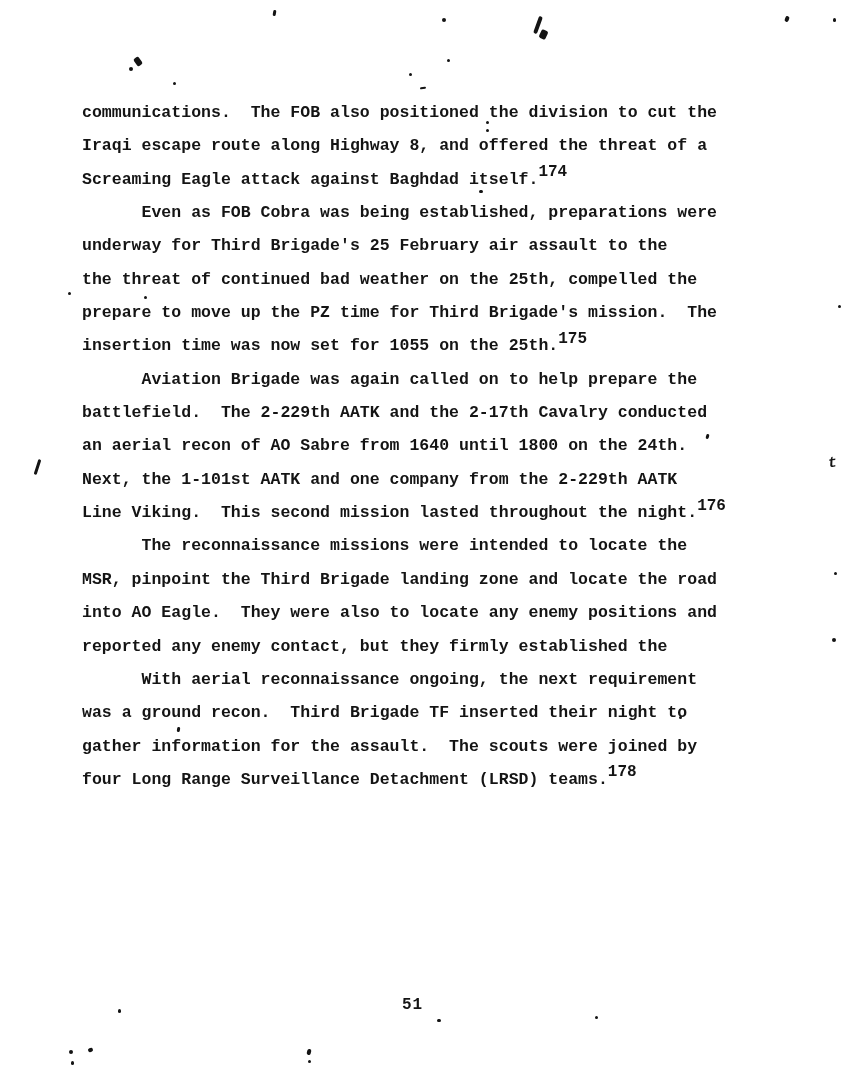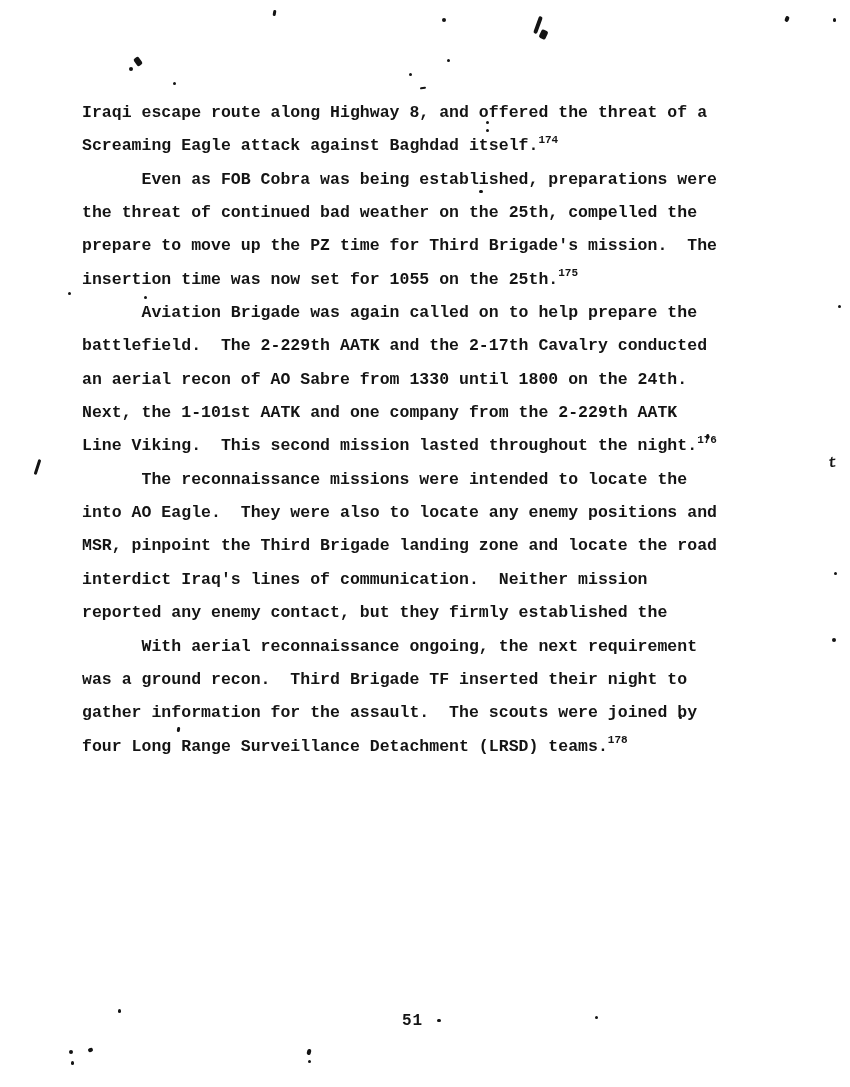--- a/index.html
+++ b/index.html
@@ -15,35 +15,34 @@
     position:absolute;
     left:82px;top:96px;
     width:700px;
     font-size:16.5px;
     font-weight:700;
     line-height:33.35px;
     letter-spacing:0.02px;
   }
   .line{white-space:pre;height:33.35px;}
   .line sup{
-    font-size:11px;
+    font-size:16px;
     letter-spacing:0;
     position:relative;
     top:-1px;
     vertical-align:super;
     line-height:0;
     margin-top:7px;
   }
   .page-number{
     position:absolute;
     left:402px;top:996px;
     font-size:16px;
     font-weight:700;
     letter-spacing:1px;
-    margin-top:16px;
   }
   #artifact-layer{position:absolute;inset:0;pointer-events:none;}
   .speck{
     position:absolute;
     background:var(--ink,#141414);
     border-radius:2px;
   }
   .glyph{
     position:absolute;
     font-weight:700;
@@ -51,35 +50,36 @@
     line-height:1;
     color:var(--ink,#141414);
   }
 </style>
 </head>
 <body>
 
 <div class="page">
 
   <main class="text-block">
+    <div class="line"><span>communications.  The FOB also positioned the division to cut the</span><sup></sup></div>
     <div class="line"><span>Iraqi escape route along Highway 8, and offered the threat of a</span><sup></sup></div>
     <div class="line"><span>Screaming Eagle attack against Baghdad itself.</span><sup>174</sup></div>
     <div class="line"><span>      Even as FOB Cobra was being established, preparations were</span><sup></sup></div>
+    <div class="line"><span>underway for Third Brigade's 25 February air assault to the</span><sup></sup></div>
     <div class="line"><span>the threat of continued bad weather on the 25th, compelled the</span><sup></sup></div>
     <div class="line"><span>prepare to move up the PZ time for Third Brigade's mission.  The</span><sup></sup></div>
     <div class="line"><span>insertion time was now set for 1055 on the 25th.</span><sup>175</sup></div>
     <div class="line"><span>      Aviation Brigade was again called on to help prepare the</span><sup></sup></div>
     <div class="line"><span>battlefield.  The 2-229th AATK and the 2-17th Cavalry conducted</span><sup></sup></div>
-    <div class="line"><span>an aerial recon of AO Sabre from 1330 until 1800 on the 24th.</span><sup></sup></div>
+    <div class="line"><span>an aerial recon of AO Sabre from 1640 until 1800 on the 24th.</span><sup></sup></div>
     <div class="line"><span>Next, the 1-101st AATK and one company from the 2-229th AATK</span><sup></sup></div>
     <div class="line"><span>Line Viking.  This second mission lasted throughout the night.</span><sup>176</sup></div>
     <div class="line"><span>      The reconnaissance missions were intended to locate the</span><sup></sup></div>
+    <div class="line"><span>MSR, pinpoint the Third Brigade landing zone and locate the road</span><sup></sup></div>
     <div class="line"><span>into AO Eagle.  They were also to locate any enemy positions and</span><sup></sup></div>
-    <div class="line"><span>MSR, pinpoint the Third Brigade landing zone and locate the road</span><sup></sup></div>
-    <div class="line"><span>interdict Iraq's lines of communication.  Neither mission</span><sup></sup></div>
     <div class="line"><span>reported any enemy contact, but they firmly established the</span><sup></sup></div>
     <div class="line"><span>      With aerial reconnaissance ongoing, the next requirement</span><sup></sup></div>
     <div class="line"><span>was a ground recon.  Third Brigade TF inserted their night to</span><sup></sup></div>
     <div class="line"><span>gather information for the assault.  The scouts were joined by</span><sup></sup></div>
     <div class="line"><span>four Long Range Surveillance Detachment (LRSD) teams.</span><sup>178</sup></div>
   </main>
 
   <div class="page-number">51</div>
 
   <div id="artifact-layer">

